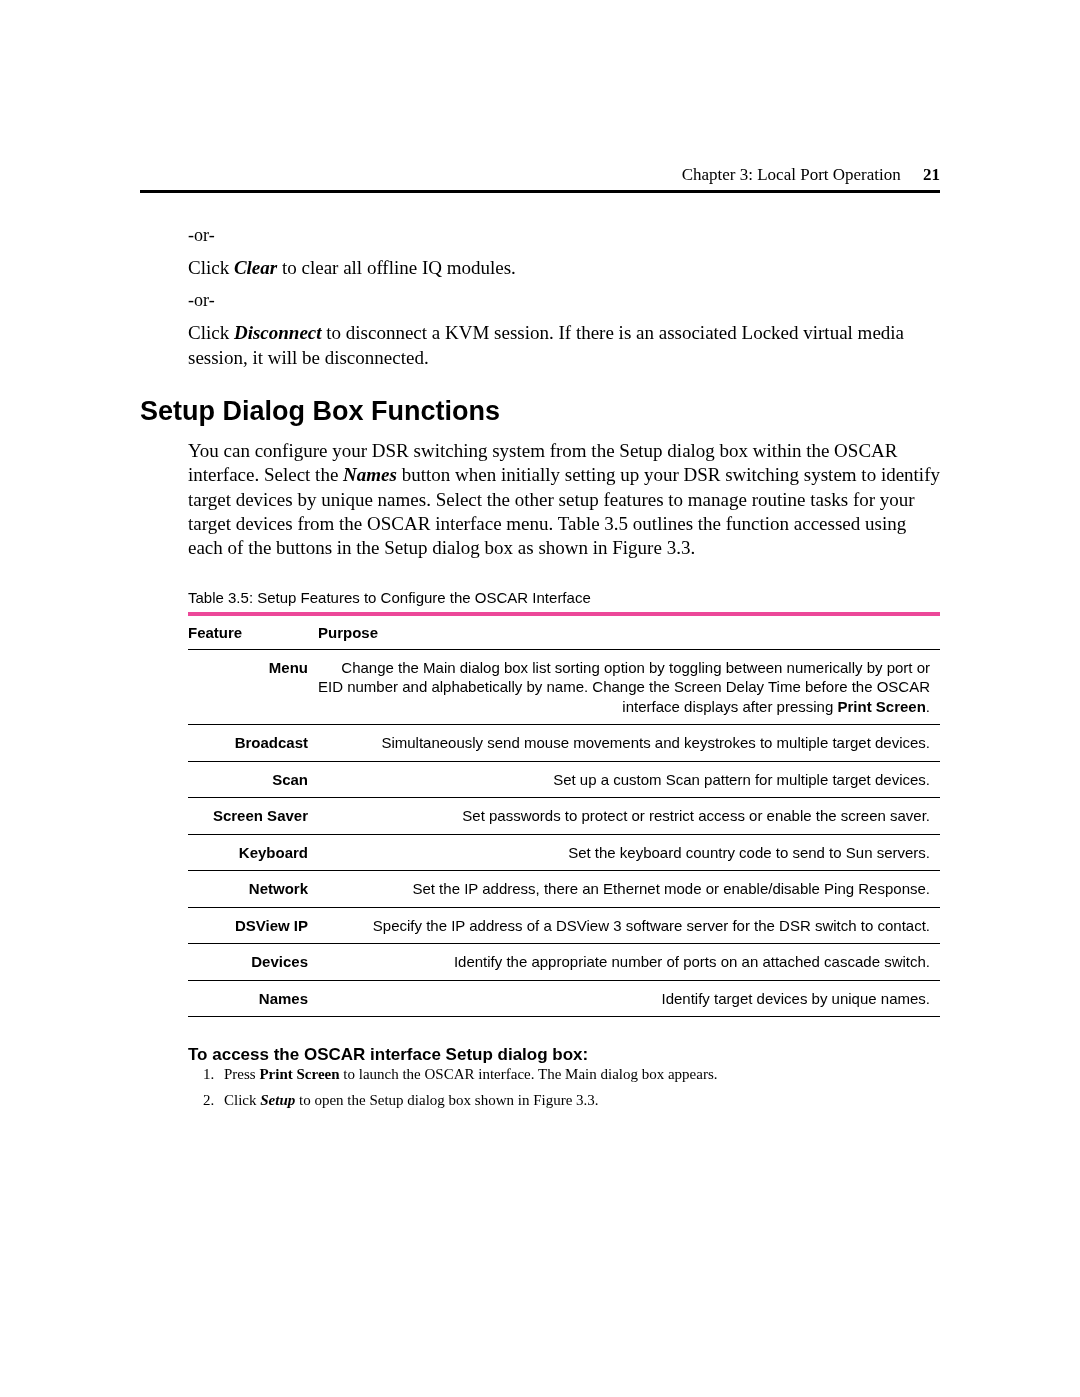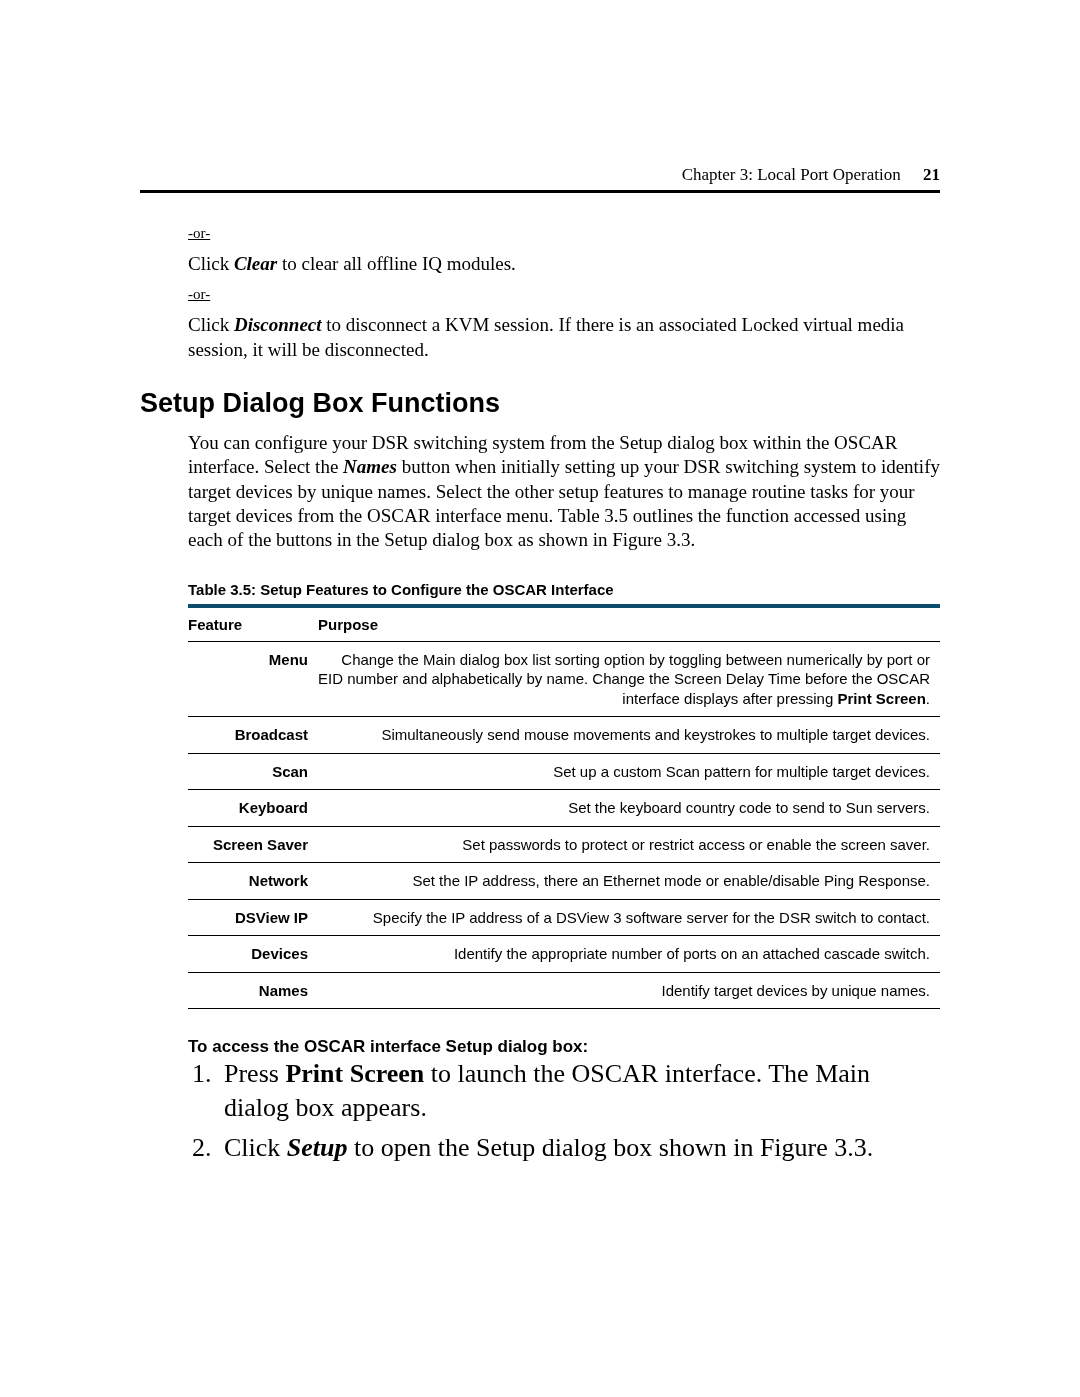--- a/index.html
+++ b/index.html
@@ -39,41 +39,40 @@
   }
   .body-indent {
     margin-left: 48px;
   }
   p.body {
     font-size: 19px;
     line-height: 1.28;
     margin: 0 0 10px 0;
   }
   p.or {
-    font-size: 15px;
+    font-size: 18px;
     margin: 4px 0 10px 0;
-    text-decoration: underline;
   }
   em { font-style: italic; font-weight: bold; }
   h2.section {
     font-family: Arial, Helvetica, sans-serif;
     font-weight: bold;
     font-size: 27px;
     margin: 26px 0 12px 0;
   }
   .table-caption {
     font-family: Arial, Helvetica, sans-serif;
-    font-weight: bold;
+    font-weight: normal;
     font-size: 15px;
     margin: 28px 0 6px 0;
   }
   table.feature-table {
     width: 100%;
     border-collapse: collapse;
-    border-top: 4px solid #0c4a6e;
+    border-top: 4px solid #ec4899;
     font-family: Arial, Helvetica, sans-serif;
     font-size: 15px;
   }
   table.feature-table th {
     text-align: left;
     font-weight: bold;
     padding: 8px 10px 8px 0;
     border-bottom: 1px solid #000;
     vertical-align: top;
   }
@@ -91,21 +90,21 @@
   table.feature-table th.fcol {
     width: 120px;
   }
   h3.subhead {
     font-family: Arial, Helvetica, sans-serif;
     font-weight: bold;
     font-size: 17px;
     margin: 28px 0 0 0;
   }
   ol.steps {
-    font-size: 26px;
+    font-size: 15px;
     margin: 0;
     padding-left: 30px;
   }
   ol.steps li {
     margin-bottom: 6px;
     line-height: 1.3;
     padding-left: 6px;
   }
   strong { font-weight: bold; }
   .sans-inline {
@@ -163,26 +162,26 @@
           </tr>
           <tr>
             <td class="fcol">Broadcast</td>
             <td>Simultaneously send mouse movements and keystrokes to multiple target devices.</td>
           </tr>
           <tr>
             <td class="fcol">Scan</td>
             <td>Set up a custom Scan pattern for multiple target devices.</td>
           </tr>
           <tr>
+            <td class="fcol">Screen Saver</td>
+            <td>Set passwords to protect or restrict access or enable the screen saver.</td>
+          </tr>
+          <tr>
             <td class="fcol">Keyboard</td>
             <td>Set the keyboard country code to send to Sun servers.</td>
-          </tr>
-          <tr>
-            <td class="fcol">Screen Saver</td>
-            <td>Set passwords to protect or restrict access or enable the screen saver.</td>
           </tr>
           <tr>
             <td class="fcol">Network</td>
             <td>Set the IP address, there an Ethernet mode or enable/disable Ping Response.</td>
           </tr>
           <tr>
             <td class="fcol">DSView IP</td>
             <td>Specify the IP address of a DSView 3 software server for the DSR switch to contact.</td>
           </tr>
           <tr>

